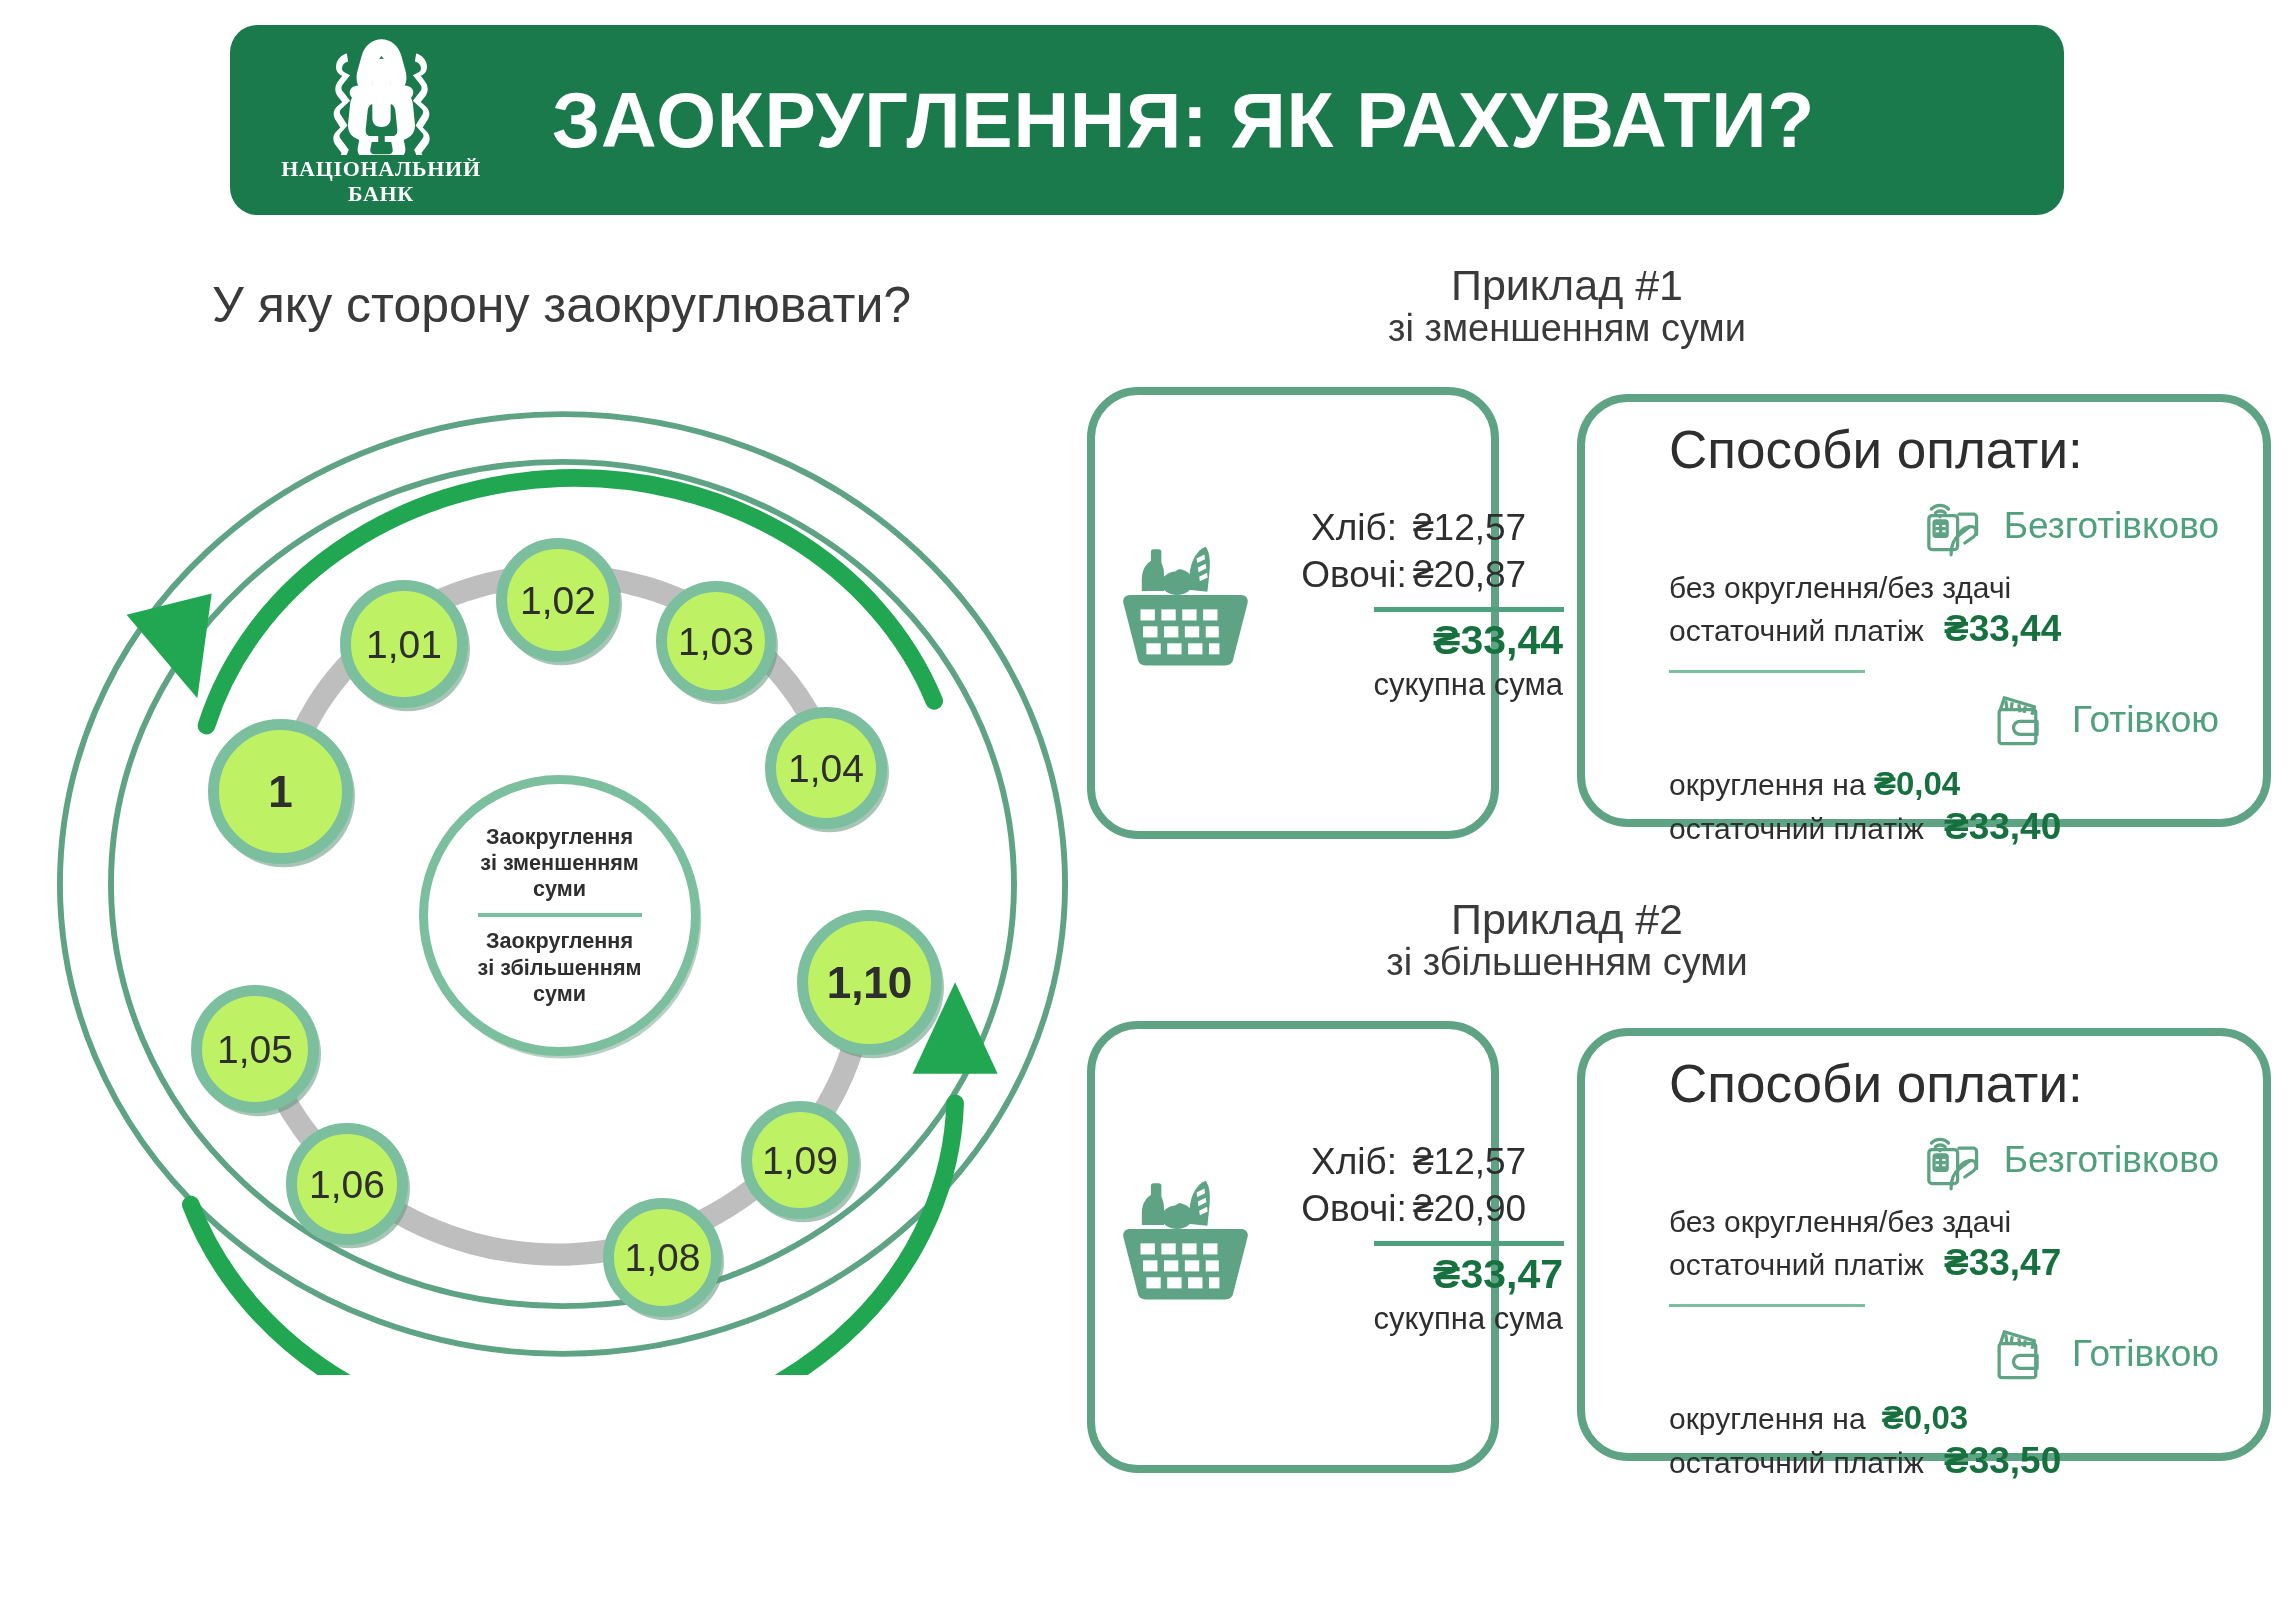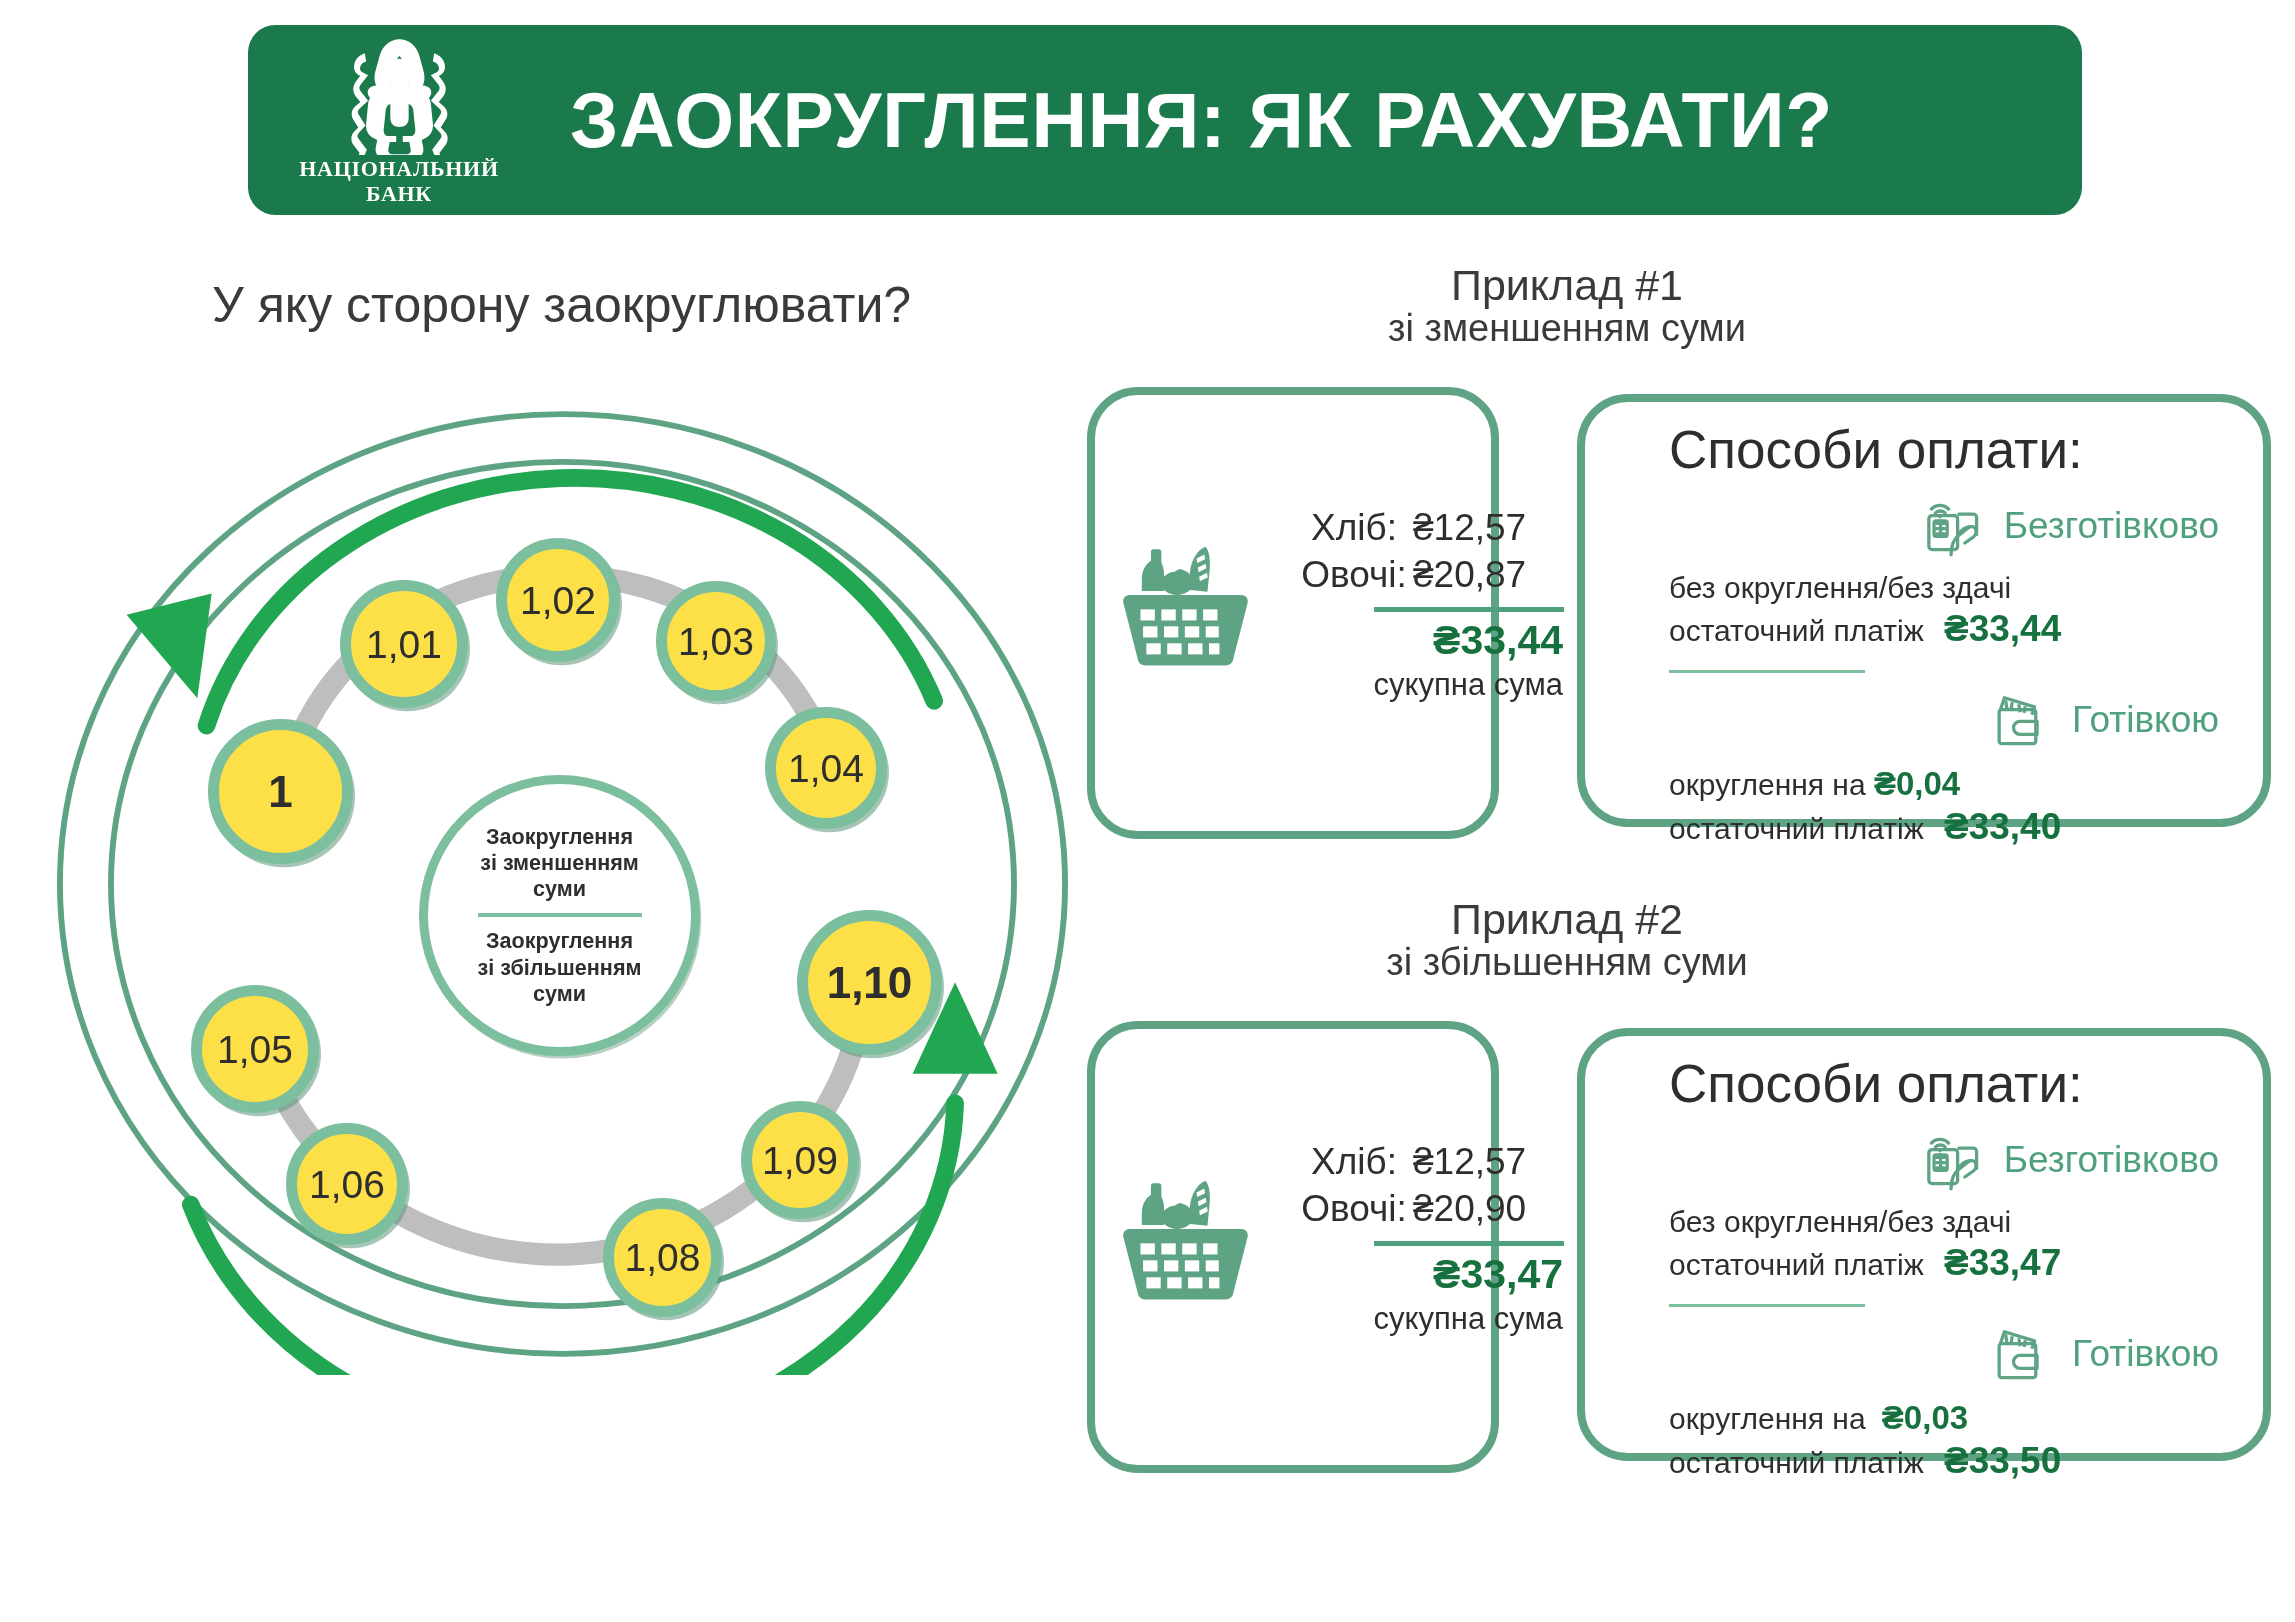--- a/index.html
+++ b/index.html
@@ -11,21 +11,21 @@
   }
   .page { position: relative; width: 2295px; height: 1623px; }
 
   
   .header {
     position: absolute;
     left: 230px; top: 25px;
     width: 1834px; height: 190px;
     background: #1B7A4B;
     border-radius: 27.5px;
-    display: flex; align-items: center; margin-left: 18px;
+    display: flex; align-items: center;
   }
   .logo-wrap {
     width: 216px; height: 177px;
     margin-left: 43px;
     display: flex; flex-direction: column;
     align-items: center; justify-content: center;
   }
   .logo-mark { width: 151px; height: 121px; display:block; }
   .logo-text {
     color: #ffffff;
@@ -59,21 +59,21 @@
   .wheel {
     position: absolute;
     left: 39px; top: 393px;
     width: 1047px; height: 982px;
   }
   .wheel svg { display: block; width: 1047px; height: 982px; }
 
   .node {
     position: absolute;
     border-radius: 50%;
-    background: #fde047;
+    background: #bef264;
     border: 11px solid #7CBF9E;
     box-shadow: 3.3px 4.6px 0 -1.3px rgba(95,150,122,0.55);
     display: flex; align-items: center; justify-content: center;
     color: #2e2e2e;
     font-size: 39px;
     line-height: 1;
   }
   .node.big { font-weight: bold; font-size: 44px; }
 
   .center-circle {

